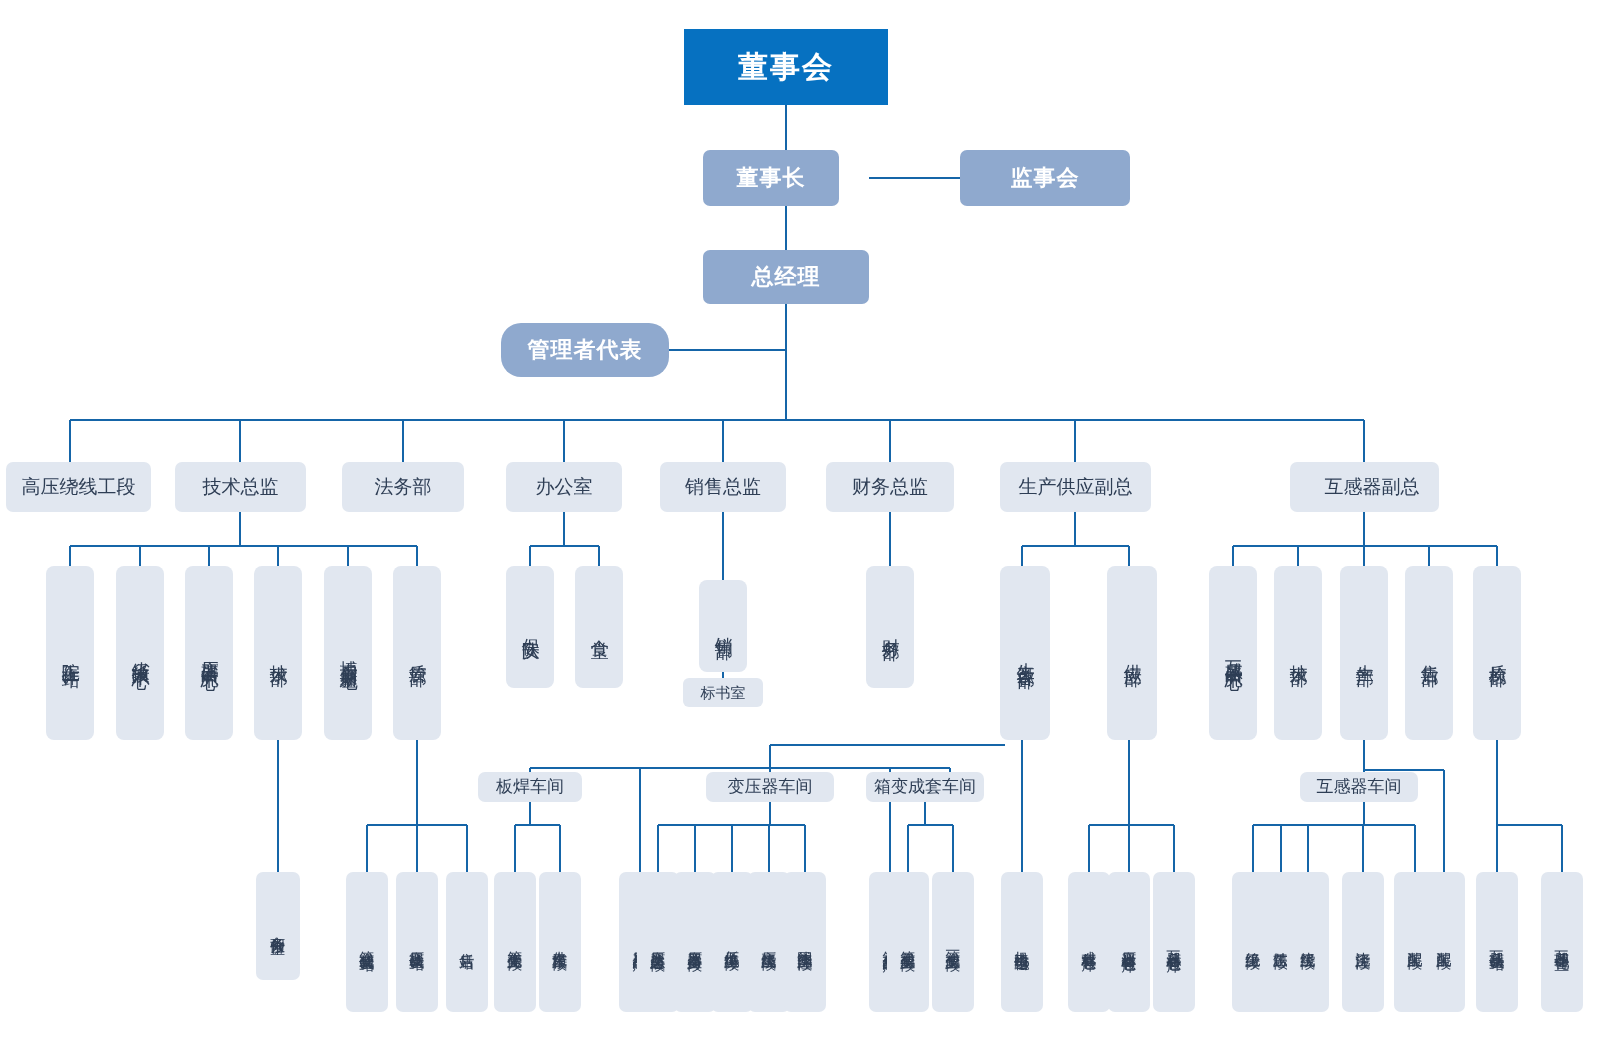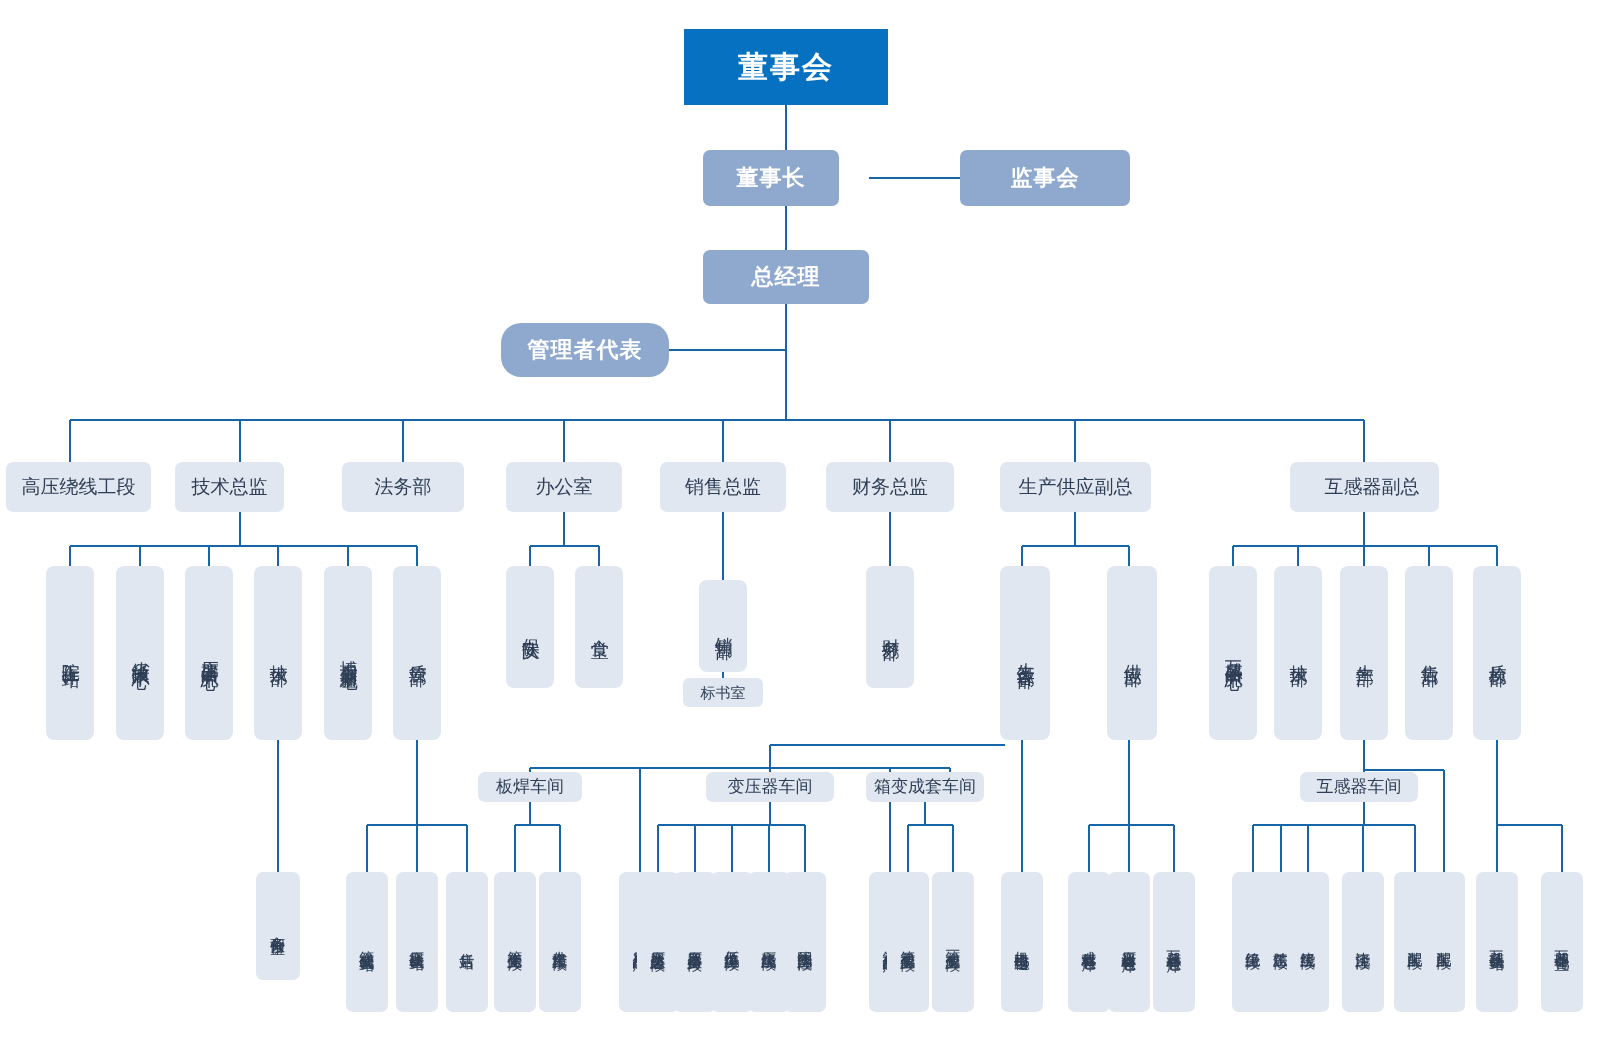--- a/index.html
+++ b/index.html
@@ -165,21 +165,21 @@
   <div class="node lv1" style="left:703px;top:250px;width:166px;height:54px;">
     <span>总经理</span>
   </div>
   <div class="node lv1" style="left:501px;top:323px;width:168px;height:54px;border-radius:20px;">
     <span>管理者代表</span>
   </div>
 
   <div class="node lv2" style="left:6px;top:462px;width:145px;height:50px;">
     <span>高压绕线工段</span>
   </div>
-  <div class="node lv2" style="left:175px;top:462px;width:109px;height:50px;text-align:center;">
+  <div class="node lv2" style="left:175px;top:462px;width:131px;height:50px;text-align:center;">
     <span>技术总监</span>
   </div>
   <div class="node lv2" style="left:342px;top:462px;width:122px;height:50px;">
     <span>法务部</span>
   </div>
   <div class="node lv2" style="left:506px;top:462px;width:116px;height:50px;">
     <span>办公室</span>
   </div>
   <div class="node lv2" style="left:660px;top:462px;width:126px;height:50px;">
     <span>销售总监</span>

